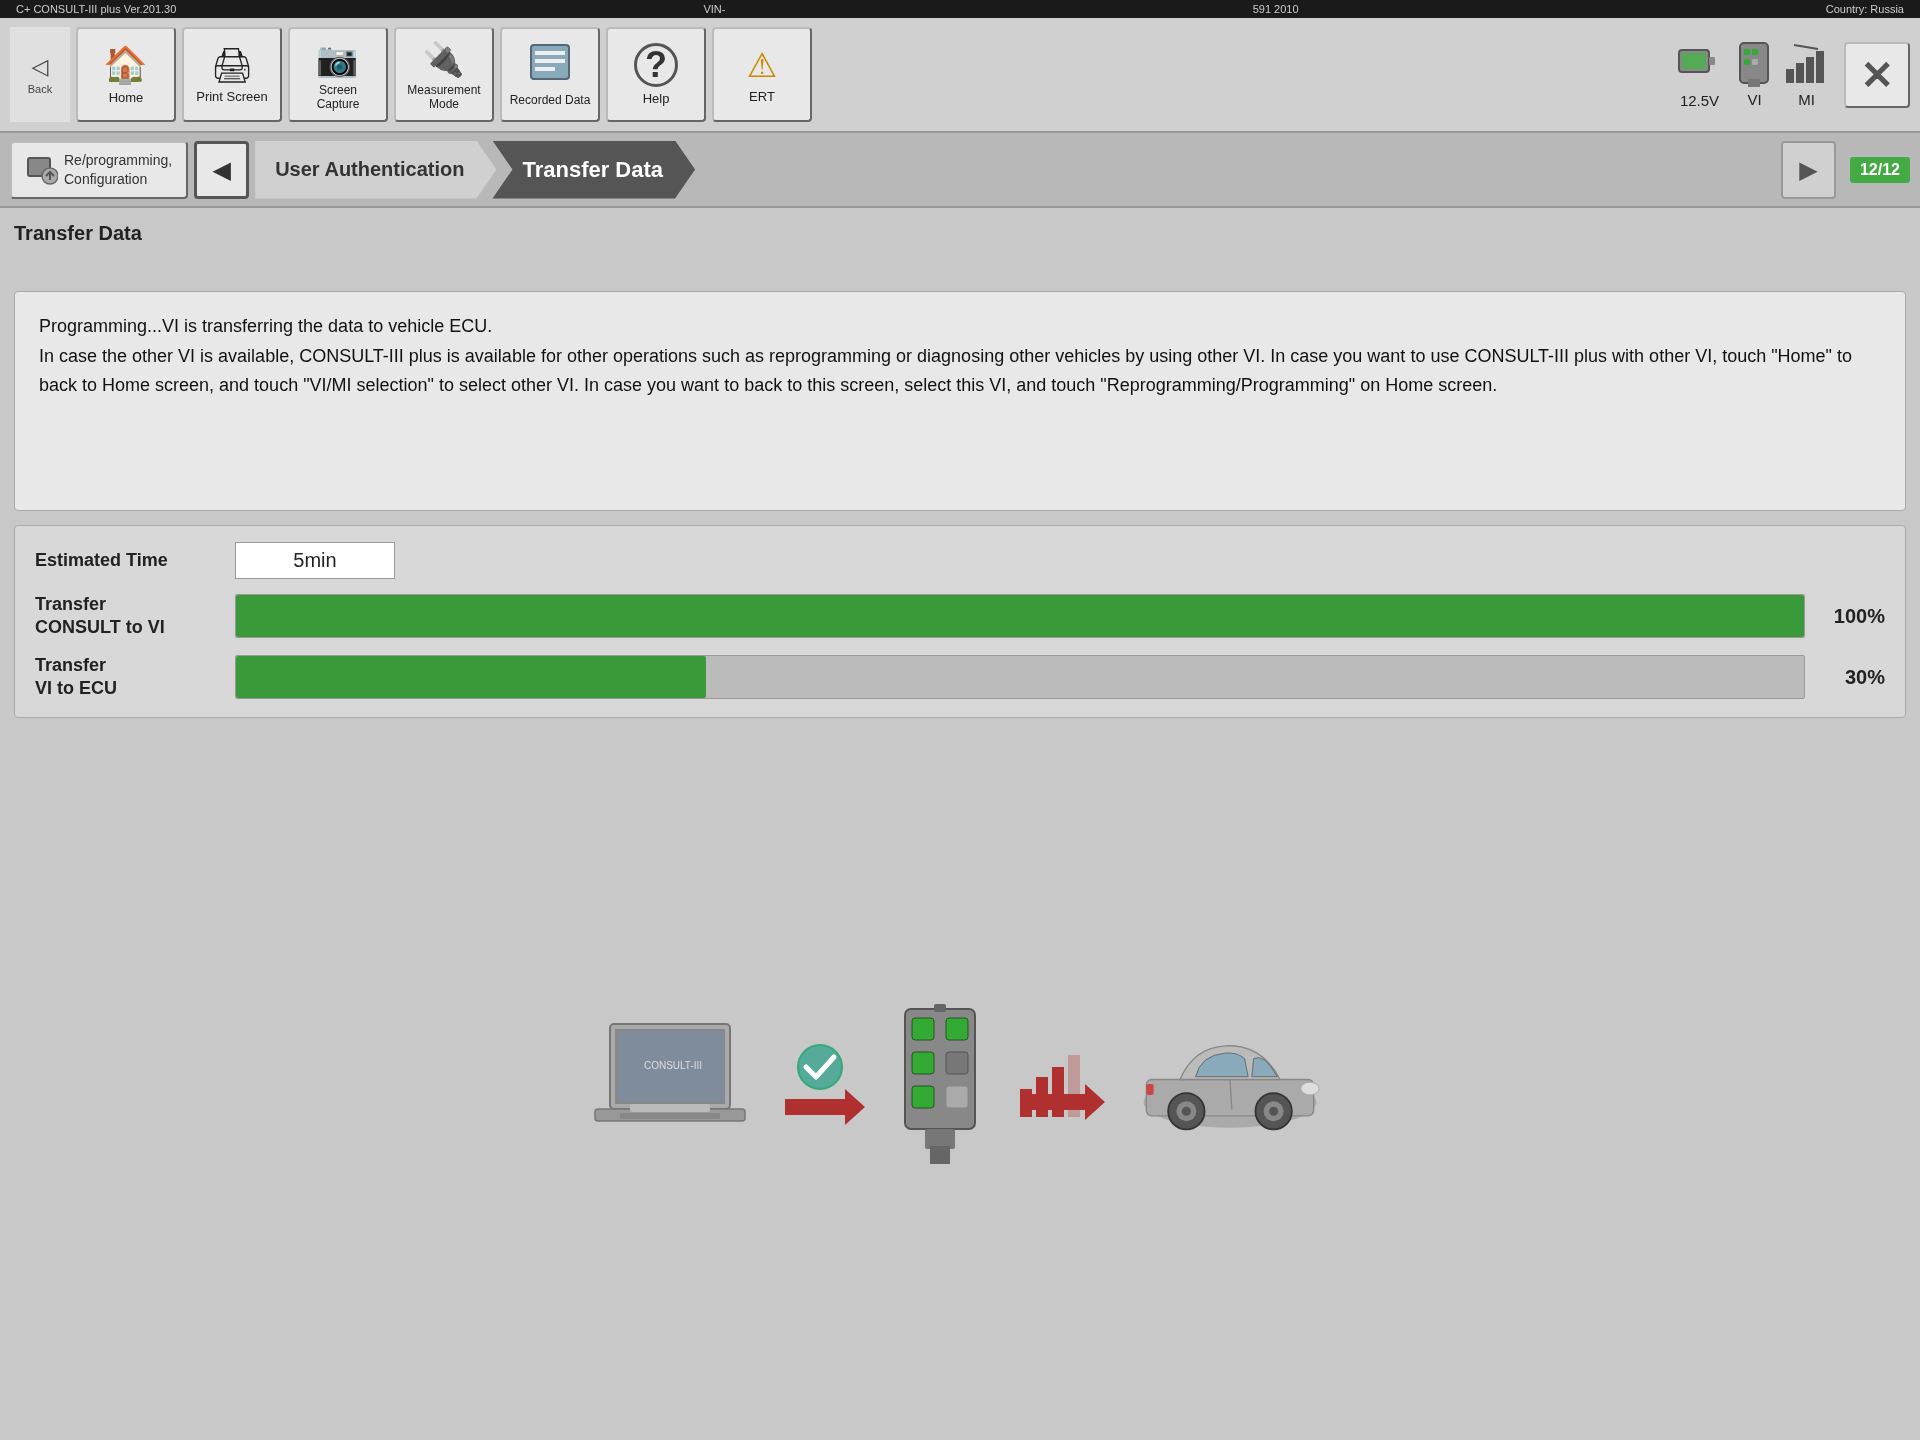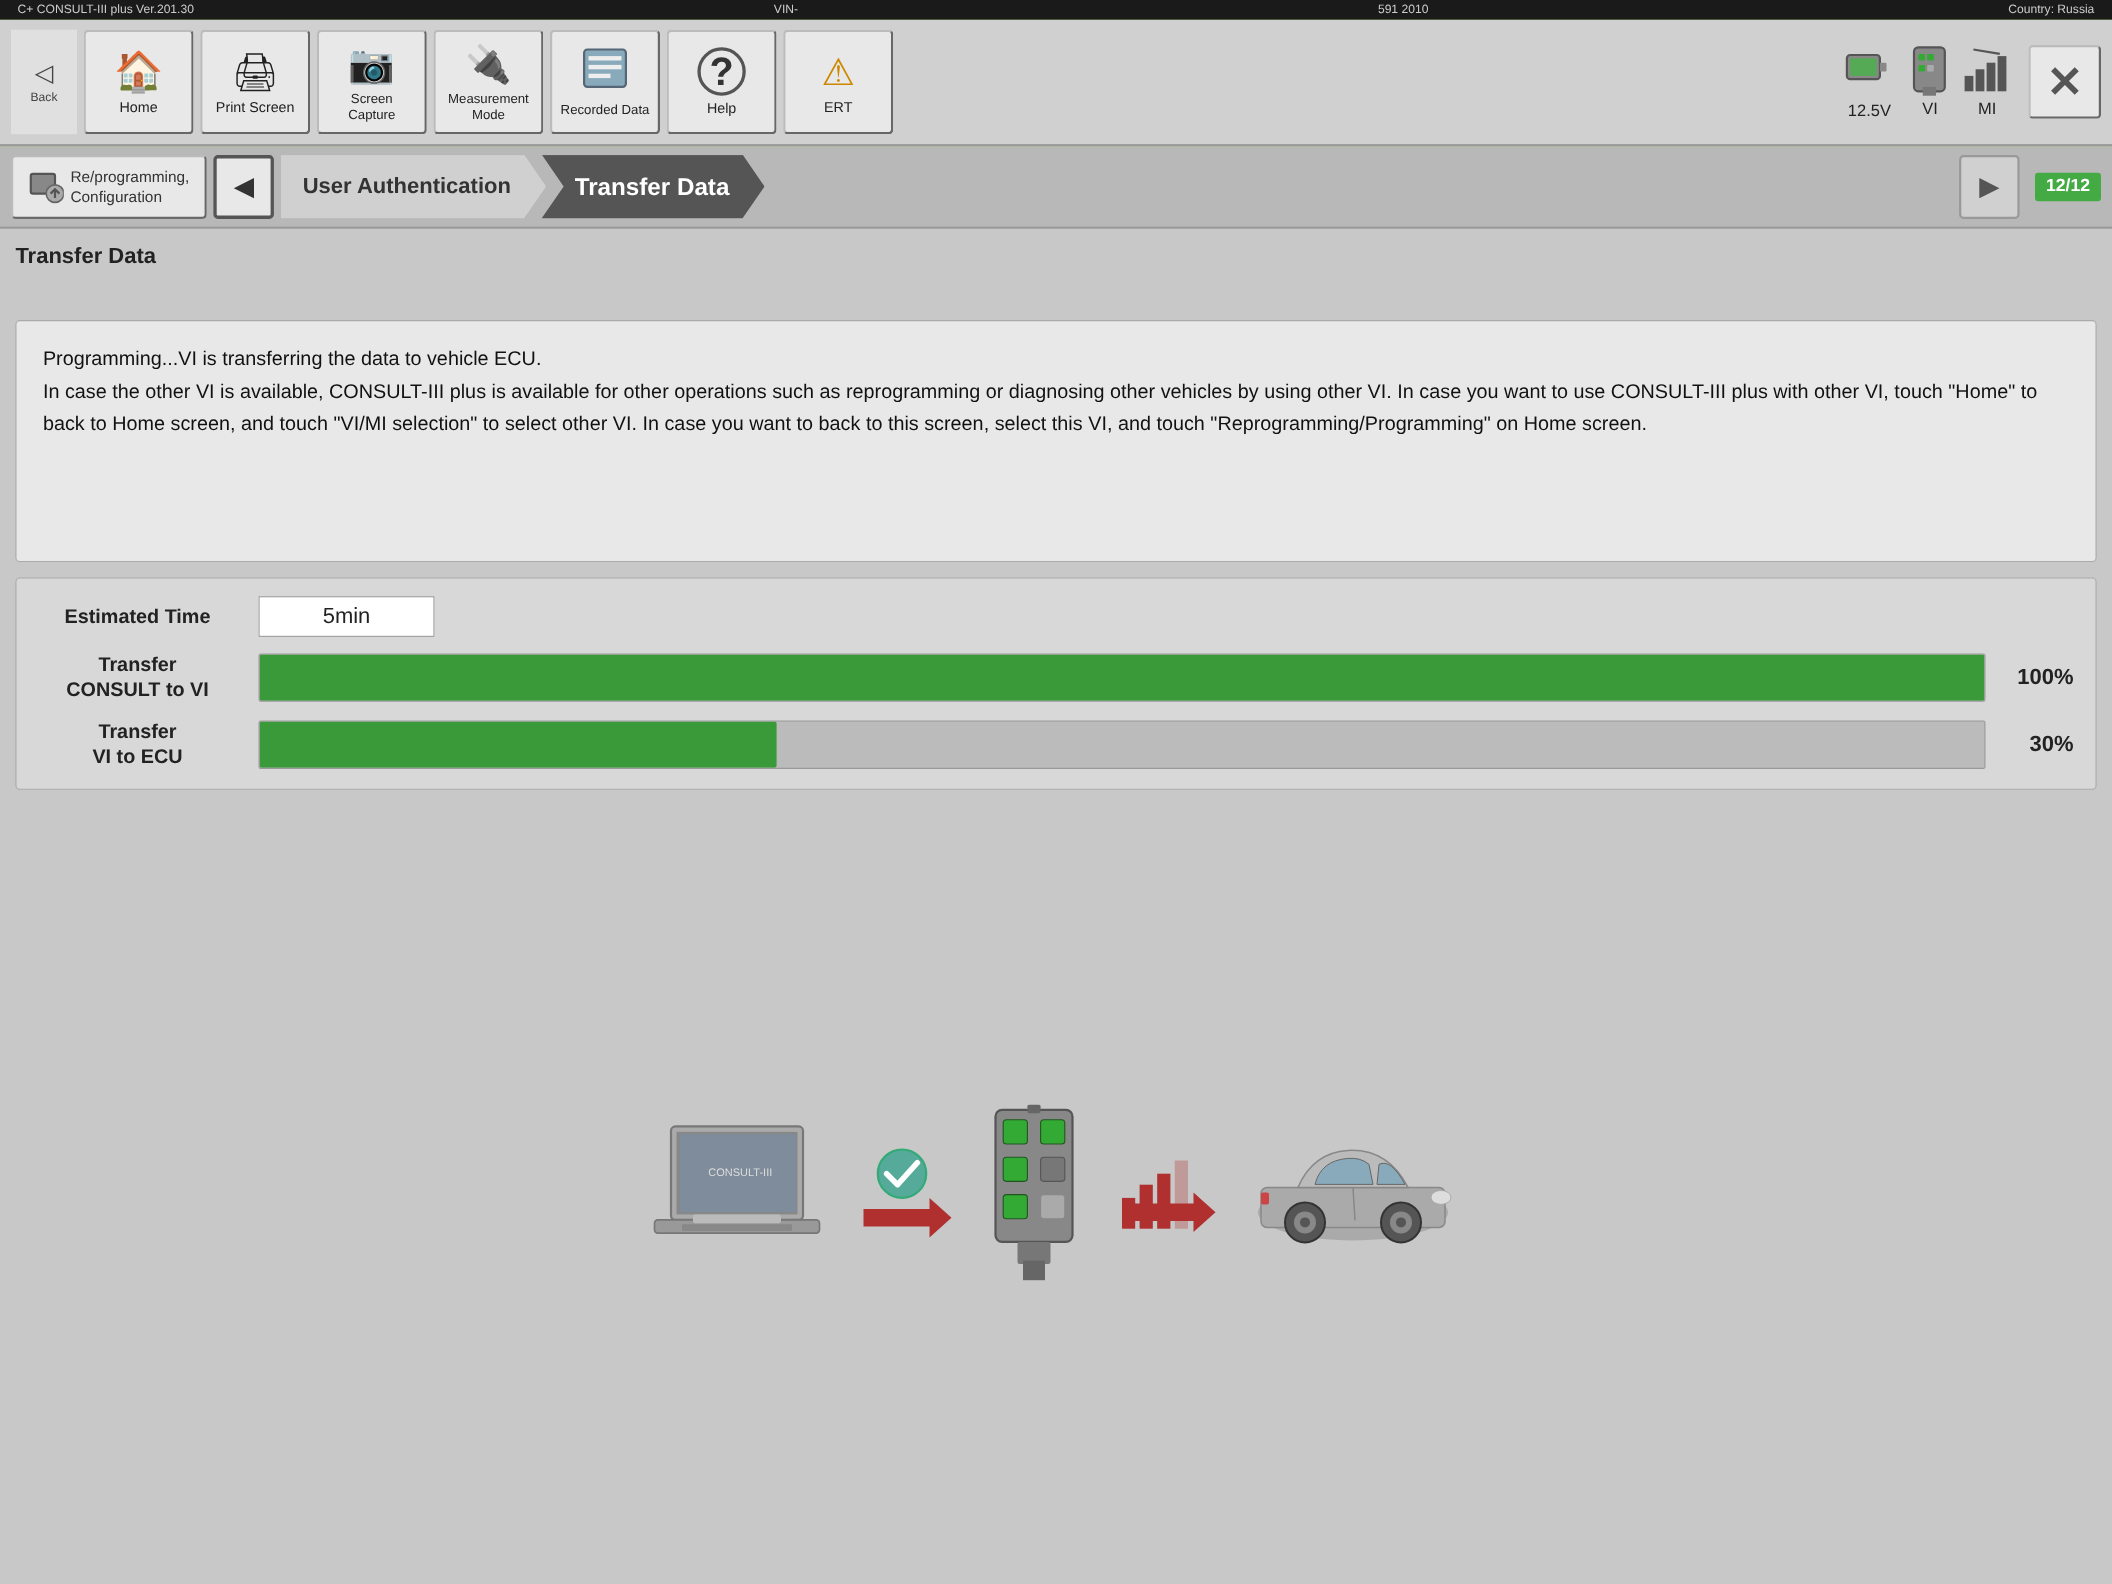--- a/index.html
+++ b/index.html
@@ -9,21 +9,21 @@
       background: #2a2a2a;
       font-family: Arial, sans-serif;
       overflow: hidden;
       position: relative;
     }
 
     
     #app {
       width: 1920px;
       height: 1440px;
-      background: #84cc16;
+      background: #b91c1c;
       display: flex;
       flex-direction: column;
     }
 
     
     #topbar {
       background: #d0d0d0;
       height: 115px;
       display: flex;
       align-items: center;
@@ -215,21 +215,21 @@
       display: flex;
       align-items: center;
       gap: 20px;
     }
 
     .progress-label {
       width: 180px;
       font-size: 18px;
       color: #222;
       font-weight: bold;
-      text-align: center;
+      text-align: left;
       flex-shrink: 0;
     }
 
     .progress-value-box {
       background: white;
       border: 1px solid #999;
       padding: 6px 6px;
       font-size: 20px;
       color: #222;
       min-width: 160px;

